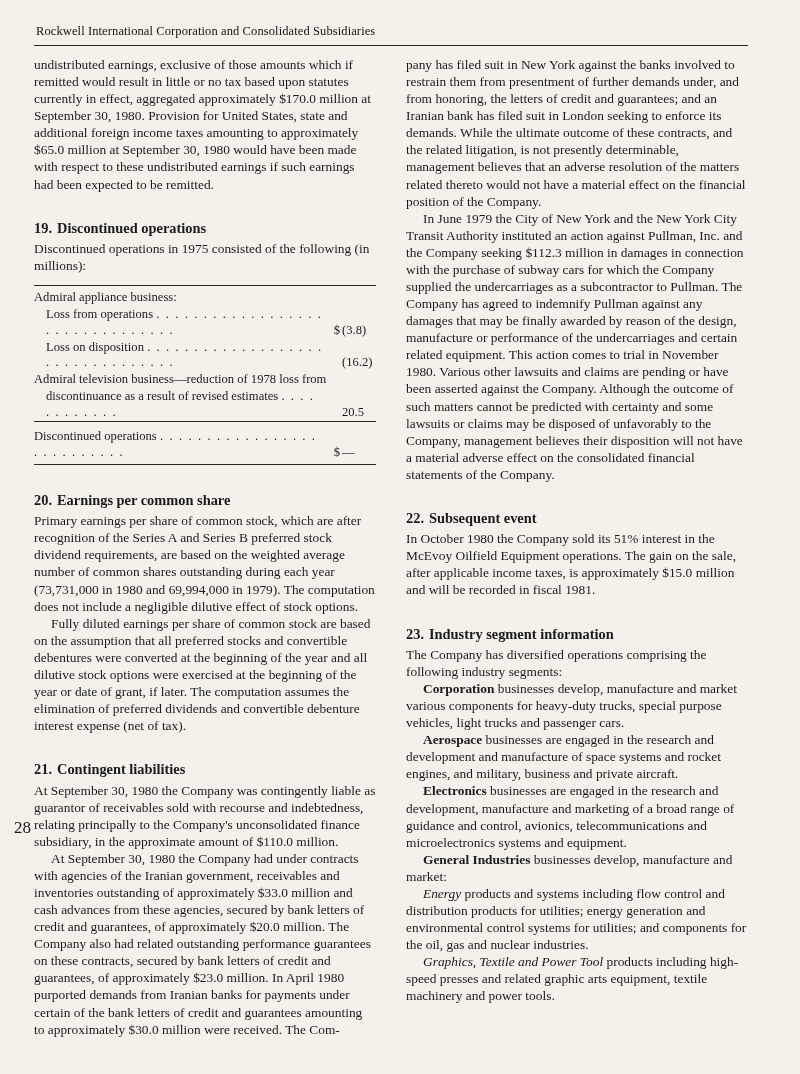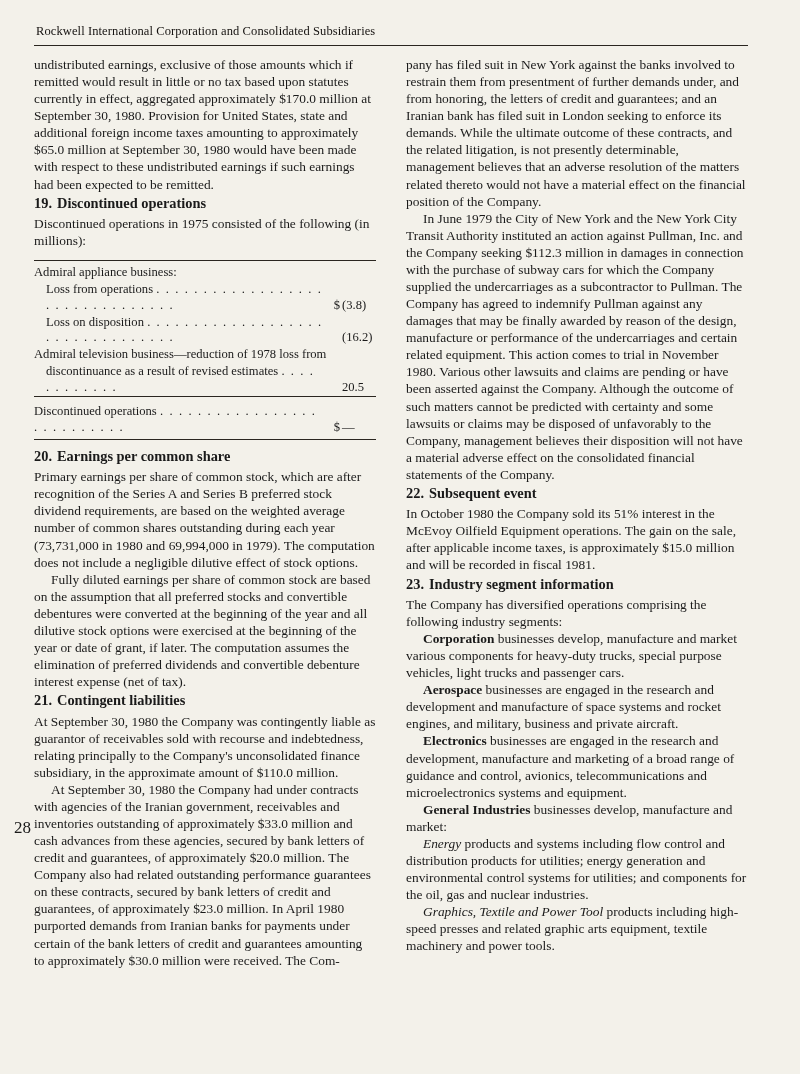--- a/index.html
+++ b/index.html
@@ -44,21 +44,21 @@
   }
   p {
     margin: 0;
   }
   p.indent {
     text-indent: 17px;
   }
   h2 {
     font-size: 14.4px;
     font-weight: bold;
-    margin: 2px 0 3px 0;
+    margin: 27px 0 3px 0;
     line-height: 1.2;
   }
   h2 .num {
     margin-right: 5px;
   }
   .tbl-wrap {
     margin: 11px 0 8px 0;
     border-top: 1.1px solid #2a2620;
     border-bottom: 1.1px solid #2a2620;
     padding: 4px 0 3px 0;

